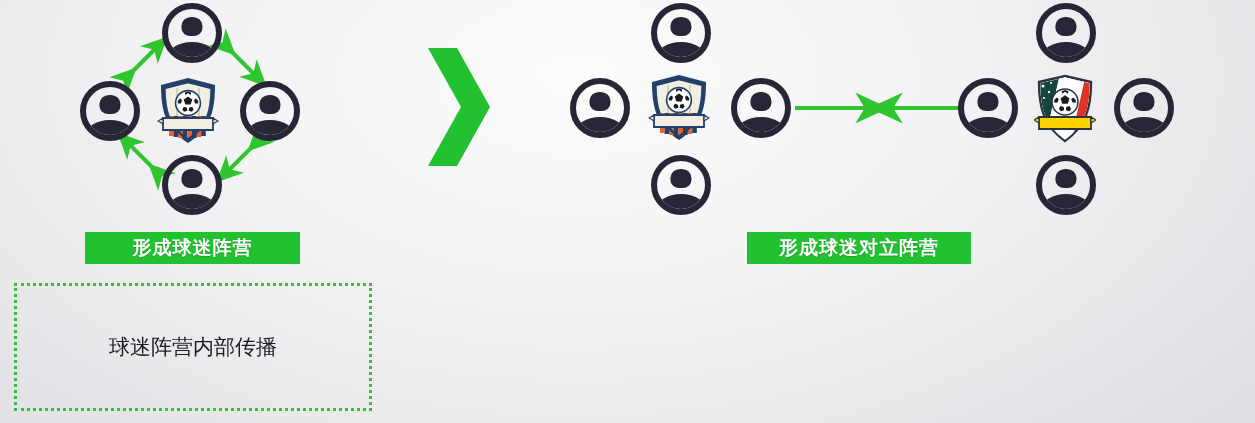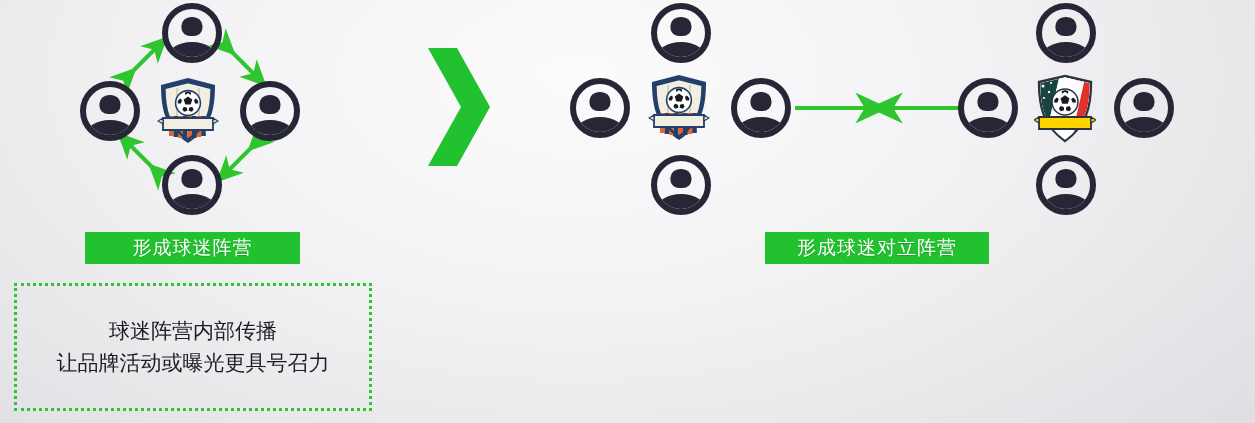--- a/index.html
+++ b/index.html
@@ -34,21 +34,21 @@
   
   .chevron{position:absolute;}
   .chevron svg{display:block;}
 
   
   .arrowlayer{position:absolute;left:0;top:0;width:1255px;height:423px;pointer-events:none;}
 
   
   .glabel{
     position:absolute;background:#22c12f;color:#ffffff;
-    font-weight:normal;font-size:19px;letter-spacing:1px;
+    font-weight:bold;font-size:19px;letter-spacing:1px;
     display:flex;align-items:center;justify-content:center;
     text-shadow:0 1px 1px rgba(0,0,0,.18);
   }
 
   
   .dbox{
     position:absolute;
     border:3px dotted #2fc52f;
     box-sizing:border-box;
     display:flex;flex-direction:column;align-items:center;justify-content:center;
@@ -232,21 +232,20 @@
         <path d="M24.9 35 l1.5 -3 3.4 1 0.3 3.3 -3.4 0.9 Z"></path>
         <path d="M37.1 35 l-1.5 -3 -3.4 1 -0.3 3.3 3.4 0.9 Z"></path>
       </g>
       <path d="M5 43 L57 43 L57 55 L5 55 Z" fill="#ffd400" stroke="#2a3340" stroke-width="1.8"></path>
       <path d="M5 43 L0 46 L5 49 Z M57 43 L62 46 L57 49 Z" fill="#ffd400" stroke="#2a3340" stroke-width="1.2"></path>
     </svg>
   </div>
 
   <div class="glabel" style="left:85px;top:232px;width:215px;height:32px;">形成球迷阵营</div>
 
-  <div class="glabel" style="left:765px;top:232px;width:224px;height:32px;">形成球迷对立阵营</div>
+  <div class="glabel" style="left:747px;top:232px;width:224px;height:32px;">形成球迷对立阵营</div>
 
   <div class="dbox" style="left:14px;top:283px;width:358px;height:128px;">
     <div class="line">球迷阵营内部传播</div>
-    <div class="line">让品牌活动或曝光更具号召力</div>
   </div>
 
 
 </div>
 
 </body></html>

